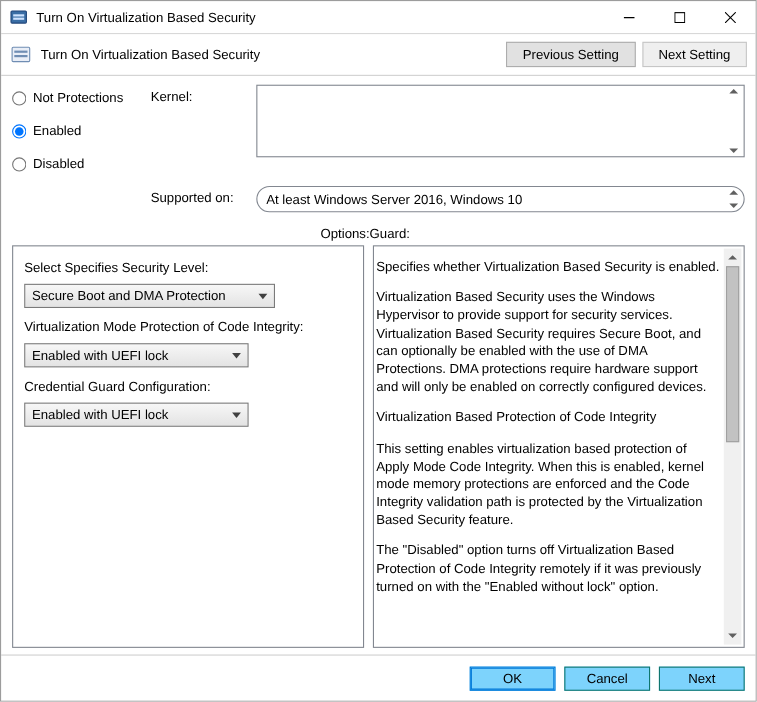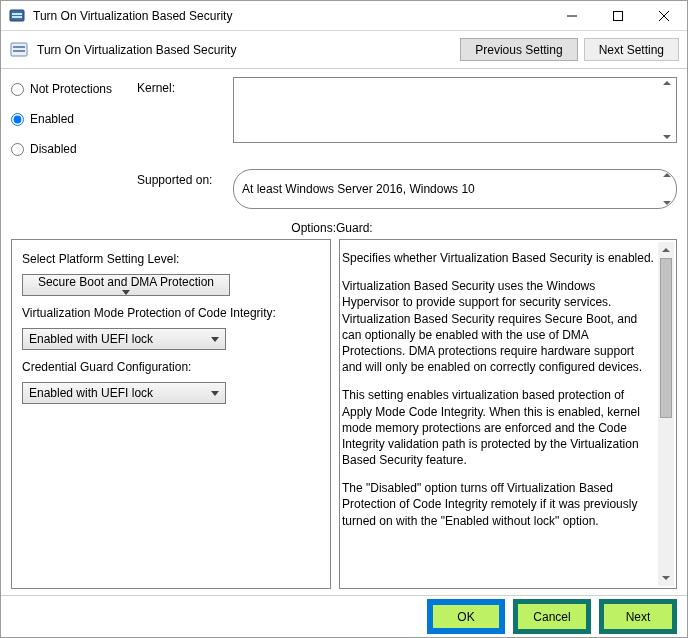--- a/index.html
+++ b/index.html
@@ -29,26 +29,26 @@
   .arrow-down { border-top:4px solid #606060; }
   .supported-input { width:100%; height:100%; border:none; padding:4px 18px 4px 8px; font:inherit; background:transparent; }
   .labels-row { display:flex; padding:6px 10px 4px 10px;text-align:right; }
   .labels-row .opt-label { flex:0 0 325px; }
   .panes { flex:1; display:flex; gap:8px; padding:0 10px 6px 10px; min-height:0; }
   .pane { border:1px solid #828790; background:#fff; padding:10px; overflow:hidden; position:relative; }
   .pane.options { flex:0 0 320px; display:flex; flex-direction:column; gap:8px; }
   .pane.help { flex:1; padding:10px 22px 10px 2px; overflow-y:auto; line-height:1.35; }
   .pane.help p { margin:0 0 12px 0; }
   .combo { height:22px; border:1px solid #7a7a7a; background:linear-gradient(#f7f7f7,#e3e3e3); display:flex; align-items:center; padding:0 6px; justify-content:space-between; }
-  .combo.wide { width:208px;flex-direction:column; }
+  .combo.wide { width:228px; }
   .combo.narrow { width:204px; }
   .combo .chev { width:0; height:0; border-left:4px solid transparent; border-right:4px solid transparent; border-top:5px solid #404040; }
   .opt-lbl { margin-top:2px; }
   .footer { height:42px; border-top:1px solid #d0d0d0; display:flex; align-items:center; justify-content:flex-end; padding:0 10px; gap:8px; }
-  .btn { width:78px; height:35px; background:#bef264; border:5px solid #0f766e; display:flex; align-items:center; justify-content:center; }
+  .btn { width:78px; height:22px; background:#7dd3fc; border:1px solid #0f766e; display:flex; align-items:center; justify-content:center; }
   .btn.default { border-color:#0078d7; box-shadow:inset 0 0 0 1px #0078d7; }
   .help-scrollbar { position:absolute; right:2px; top:2px; bottom:2px; width:16px; background:#f0f0f0; display:flex; flex-direction:column; }
   .help-scrollbar .sbtn { height:16px; display:flex; align-items:center; justify-content:center; }
   .help-scrollbar .thumb { margin:0 2px; background:#c2c2c2; flex:0 0 160px; border:1px solid #a0a0a0; }
   .help-scrollbar .track { flex:1; }
   .titlebar svg, .header-row svg { display:block; }
 </style>
 </head>
 <body>
 
@@ -118,57 +118,58 @@
       <div class="field-label">Kernel:</div>
       <div class="textarea-frame" style="height:66px;">
         <textarea style=""></textarea>
         <div class="fake-scroll">
           <div class="arrow-up"></div>
           <div class="arrow-down"></div>
         </div>
       </div>
       <div></div>
       <div class="field-label">Supported on:</div>
-      <div class="textarea-frame" style="height:40px;border-radius:19px;">
+      <div class="textarea-frame" style="height:24px;border-radius:19px;">
         <input class="supported-input" readonly="" value="At least Windows Server 2016, Windows 10" style="">
         <div class="fake-scroll">
           <div class="arrow-up"></div>
           <div class="arrow-down"></div>
         </div>
       </div>
     </div>
   </div>
 
   <div class="labels-row">
     <div class="opt-label">Options:</div>
     <div>Guard:</div>
   </div>
 
   <div class="panes">
     <div class="pane options">
-      <div class="opt-lbl">Select Platform Setting Level:</div>
+      <div class="opt-lbl">Select Specifies Security Level:</div>
       <div class="combo wide">
         <span>Secure Boot and DMA Protection</span>
         <span class="chev"></span>
       </div>
       <div class="opt-lbl">Virtualization Mode Protection of Code Integrity:</div>
       <div class="combo narrow">
         <span>Enabled with UEFI lock</span>
         <span class="chev"></span>
       </div>
       <div class="opt-lbl">Credential Guard Configuration:</div>
       <div class="combo narrow">
         <span>Enabled with UEFI lock</span>
         <span class="chev"></span>
       </div>
     </div>
 
     <div class="pane help">
       <p>Specifies whether Virtualization Based Security is enabled.</p>
       <p>Virtualization Based Security uses the Windows Hypervisor to provide support for security services. Virtualization Based Security requires Secure Boot, and can optionally be enabled with the use of DMA Protections. DMA protections require hardware support and will only be enabled on correctly configured devices.</p>
+      <p>Virtualization Based Protection of Code Integrity</p>
       <p>This setting enables virtualization based protection of Apply Mode Code Integrity. When this is enabled, kernel mode memory protections are enforced and the Code Integrity validation path is protected by the Virtualization Based Security feature.</p>
       <p>The "Disabled" option turns off Virtualization Based Protection of Code Integrity remotely if it was previously turned on with the "Enabled without lock" option.</p>
       <div class="help-scrollbar">
         <div class="sbtn">
             <div class="arrow-up"></div>
           </div>
         <div class="thumb"></div>
         <div class="track"></div>
         <div class="sbtn">
             <div class="arrow-down"></div>

